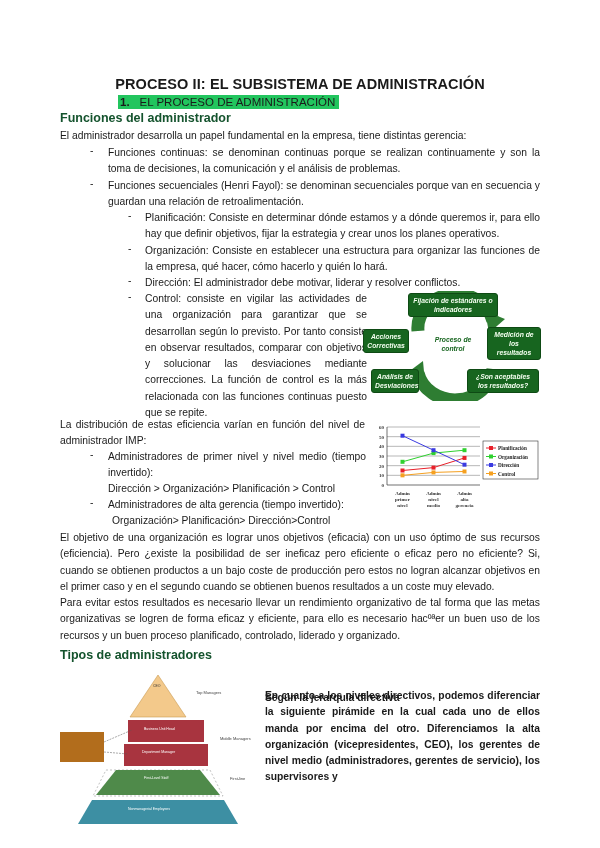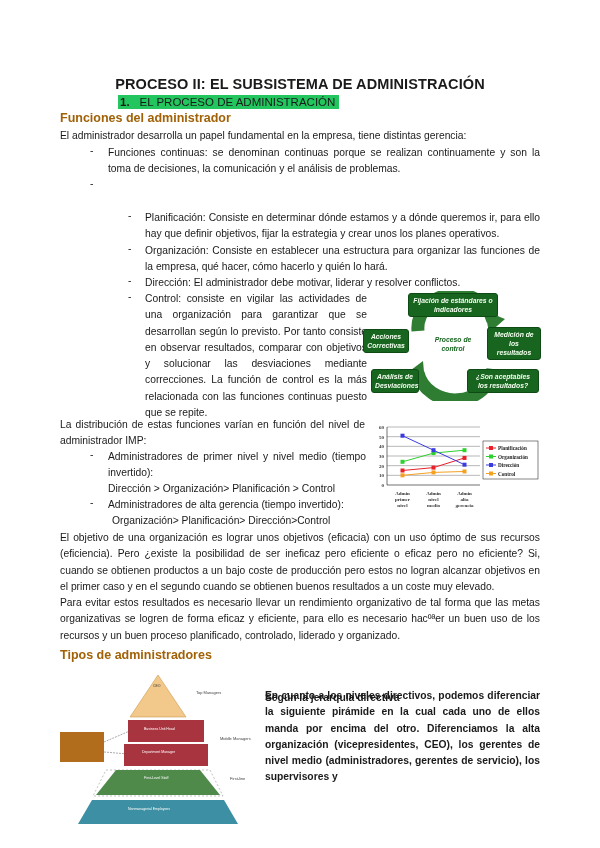--- a/index.html
+++ b/index.html
@@ -2,21 +2,21 @@
 <html><head>
 <meta charset="utf-8">
 <style>
   * { box-sizing: border-box; margin: 0; padding: 0; }
   html, body { width: 600px; height: 848px; background: #ffffff; overflow: hidden; }
   body { font-family: "Liberation Sans", sans-serif; color: #1a1a1a; position: relative; }
   .page { position: absolute; left: 0; top: 0; width: 600px; height: 848px; }
   .title { position: absolute; top: 76px; left: 0; width: 600px; text-align: center; font-weight: bold; font-size: 14.5px; letter-spacing: 0.1px; }
   .h1 { position: absolute; top: 95px; left: 118px; font-size: 11.5px; background: #22c55e; padding: 1px 4px 1px 2px; }
   .h1 .num { font-weight: bold; margin-right: 10px; }
-  .h2 { position: absolute; color: #a16207; font-weight: bold; font-size: 12.5px; }
+  .h2 { position: absolute; color: #14532d; font-weight: bold; font-size: 12.5px; }
   .p { position: absolute; font-size: 10.3px; line-height: 16.3px; text-align: justify; }
   .p b { font-weight: normal; }
   .dash { position: absolute; font-size: 10.3px; }
   .just { text-align: justify; text-align-last: left; }
 
   
   .cycle { position: absolute; left: 363px; top: 291px; width: 180px; height: 110px; }
   .cycle .box { position: absolute; background: #17651f; color: #f4fff0; font-size: 6.8px; font-weight: bold; font-style: italic; text-align: center; line-height: 9px; border-radius: 3px; padding: 2px 3px; border: 1px solid #0e4a14; }
   .cycle .center { position: absolute; left: 66px; top: 44px; width: 48px; text-align: center; font-size: 6.8px; font-weight: bold; font-style: italic; color: #17651f; line-height: 9px; }
 
@@ -41,20 +41,23 @@
   <div class="h2" style="top:111px;left:60px;">Funciones del administrador</div>
 
   <div class="p" style="top:128px;left:60px;width:480px;">El administrador desarrolla un papel fundamental en la empresa, tiene distintas gerencia:</div>
 
   <div class="dash" style="top:145px;left:90px;">-</div>
   <div class="p just" style="top:145px;left:108px;width:432px;">
     <b>Funciones continuas</b><span>: se denominan continuas porque se realizan continuamente y son la toma de decisiones, la comunicación y el análisis de problemas.</span>
   </div>
 
   <div class="dash" style="top:178px;left:90px;">-</div>
+  <div class="p just" style="top:178px;left:108px;width:432px;">
+    <b>Funciones secuenciales (Henri Fayol)</b><span>: se denominan secuenciales porque van en secuencia y guardan una relación de retroalimentación.</span>
+  </div>
 
   <div class="dash" style="top:210px;left:128px;">-</div>
   <div class="p just" style="top:210px;left:145px;width:395px;">Planificación: Consiste en determinar dónde estamos y a dónde queremos ir, para ello hay que definir objetivos, fijar la estrategia y crear unos los planes operativos.</div>
 
   <div class="dash" style="top:243px;left:128px;">-</div>
   <div class="p just" style="top:243px;left:145px;width:395px;">Organización: Consiste en establecer una estructura para organizar las funciones de la empresa, qué hacer, cómo hacerlo y quién lo hará.</div>
 
   <div class="dash" style="top:275px;left:128px;">-</div>
   <div class="p" style="top:275px;left:145px;width:395px;">Dirección: El administrador debe motivar, liderar y resolver conflictos.</div>
 
@@ -69,21 +72,21 @@
       <polygon points="62,92 44,82 60,70" fill="#2e7d32"></polygon>
     </svg>
     <div class="box" style="left:45px;top:2px;width:90px;">Fijación de estándares o indicadores</div>
     <div class="box" style="left:124px;top:36px;width:54px;">Medición de los resultados</div>
     <div class="box" style="left:104px;top:78px;width:72px;">¿Son aceptables los resultados?</div>
     <div class="box" style="left:8px;top:78px;width:48px;">Análisis de Desviaciones</div>
     <div class="box" style="left:0px;top:38px;width:46px;">Acciones Correctivas</div>
     <div class="center">Proceso de control</div>
   </div>
 
-  <div class="p just" style="top:417px;left:60px;width:305px;">La distribución de estas funciones varían en función del nivel de administrador IMP:</div>
+  <div class="p just" style="top:417px;left:60px;width:305px;">La distribución de estas eficiencia varían en función del nivel de administrador IMP:</div>
 
   <div class="dash" style="top:449px;left:90px;">-</div>
   <div class="p just" style="top:449px;left:108px;width:258px;">Administradores de primer nivel y nivel medio (tiempo invertido):</div>
   <div class="p" style="top:481px;left:108px;width:258px;">Dirección &gt; Organización&gt; Planificación &gt; Control</div>
 
   <div class="dash" style="top:497px;left:90px;">-</div>
   <div class="p" style="top:497px;left:108px;width:258px;">Administradores de alta gerencia (tiempo invertido):</div>
   <div class="p" style="top:513px;left:112px;width:258px;">Organización&gt; Planificación&gt; Dirección&gt;Control</div>
 
   <div class="chart">

